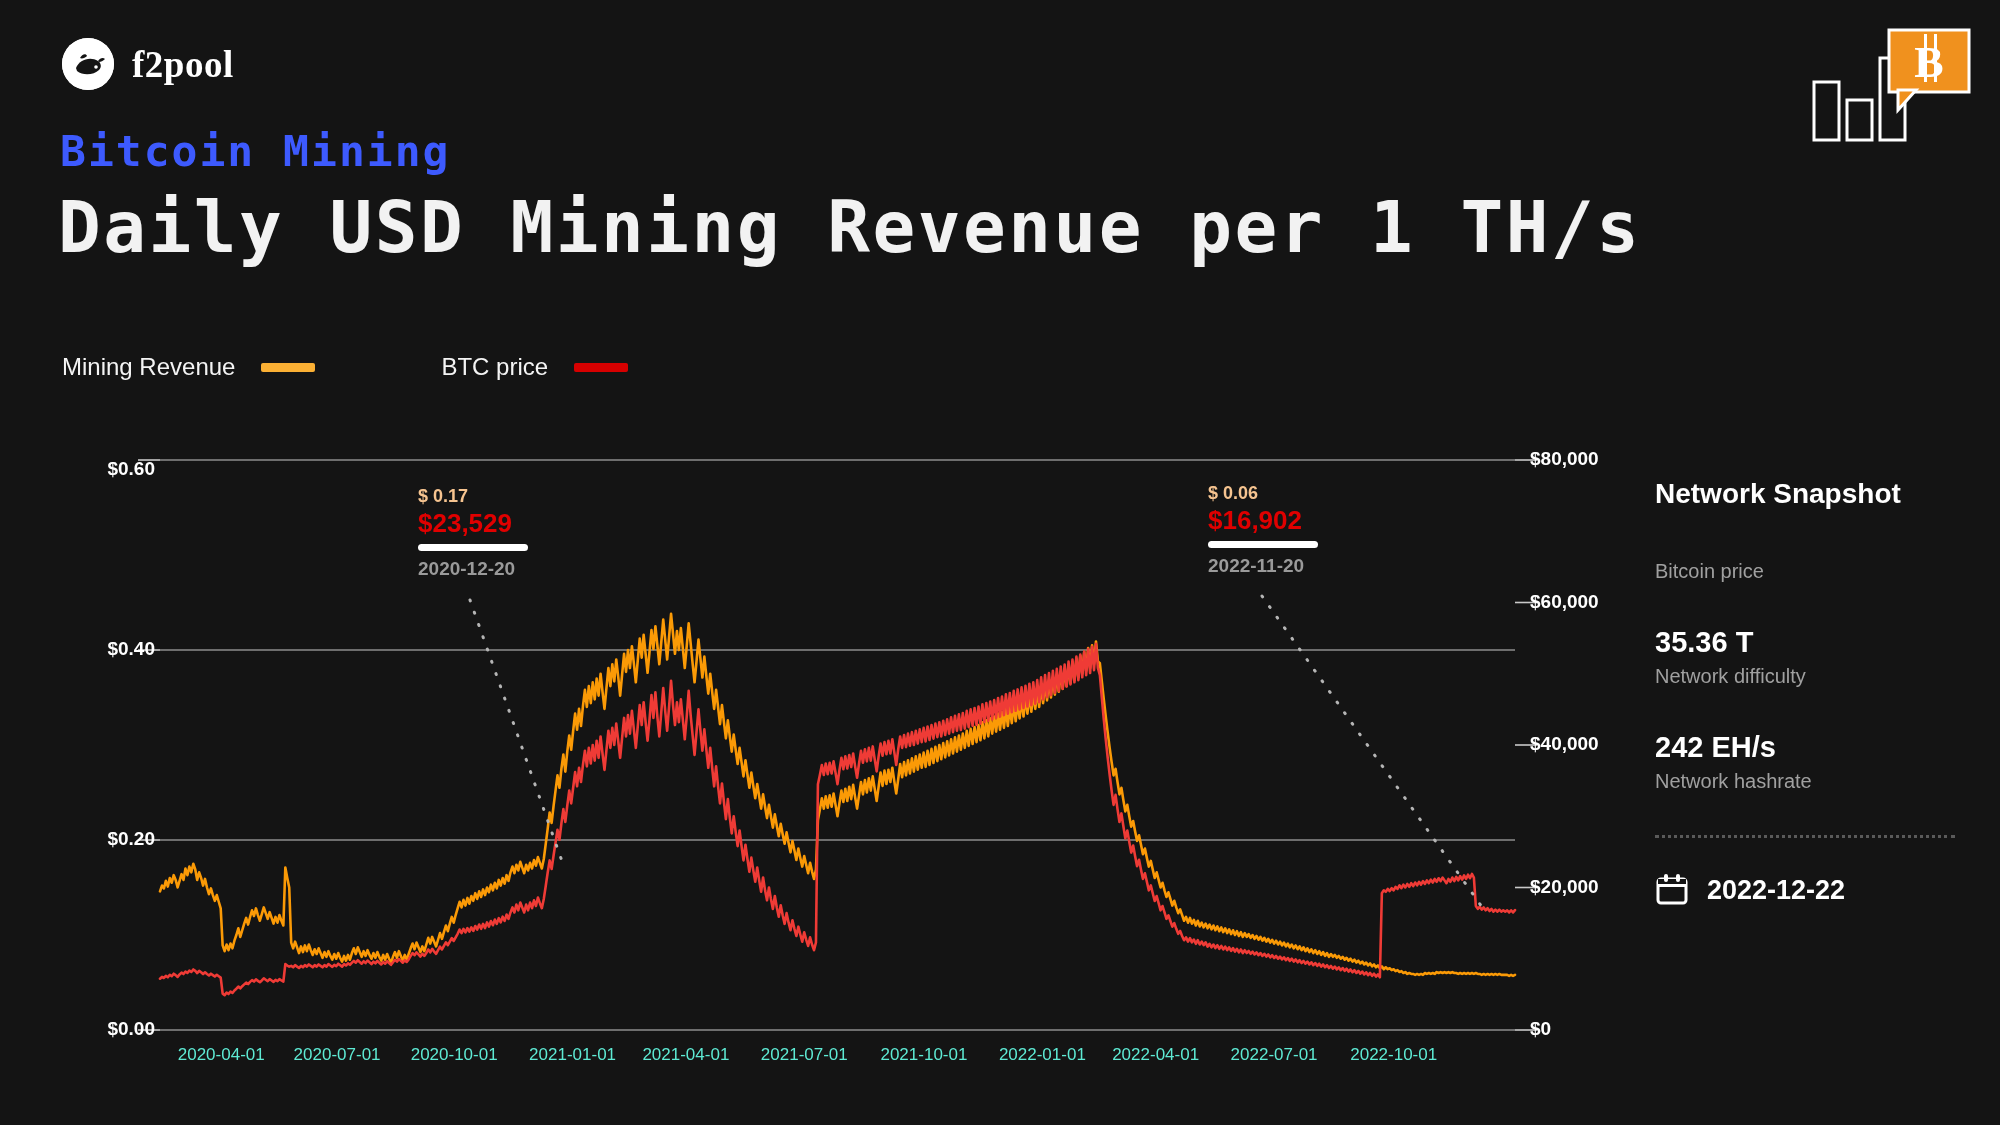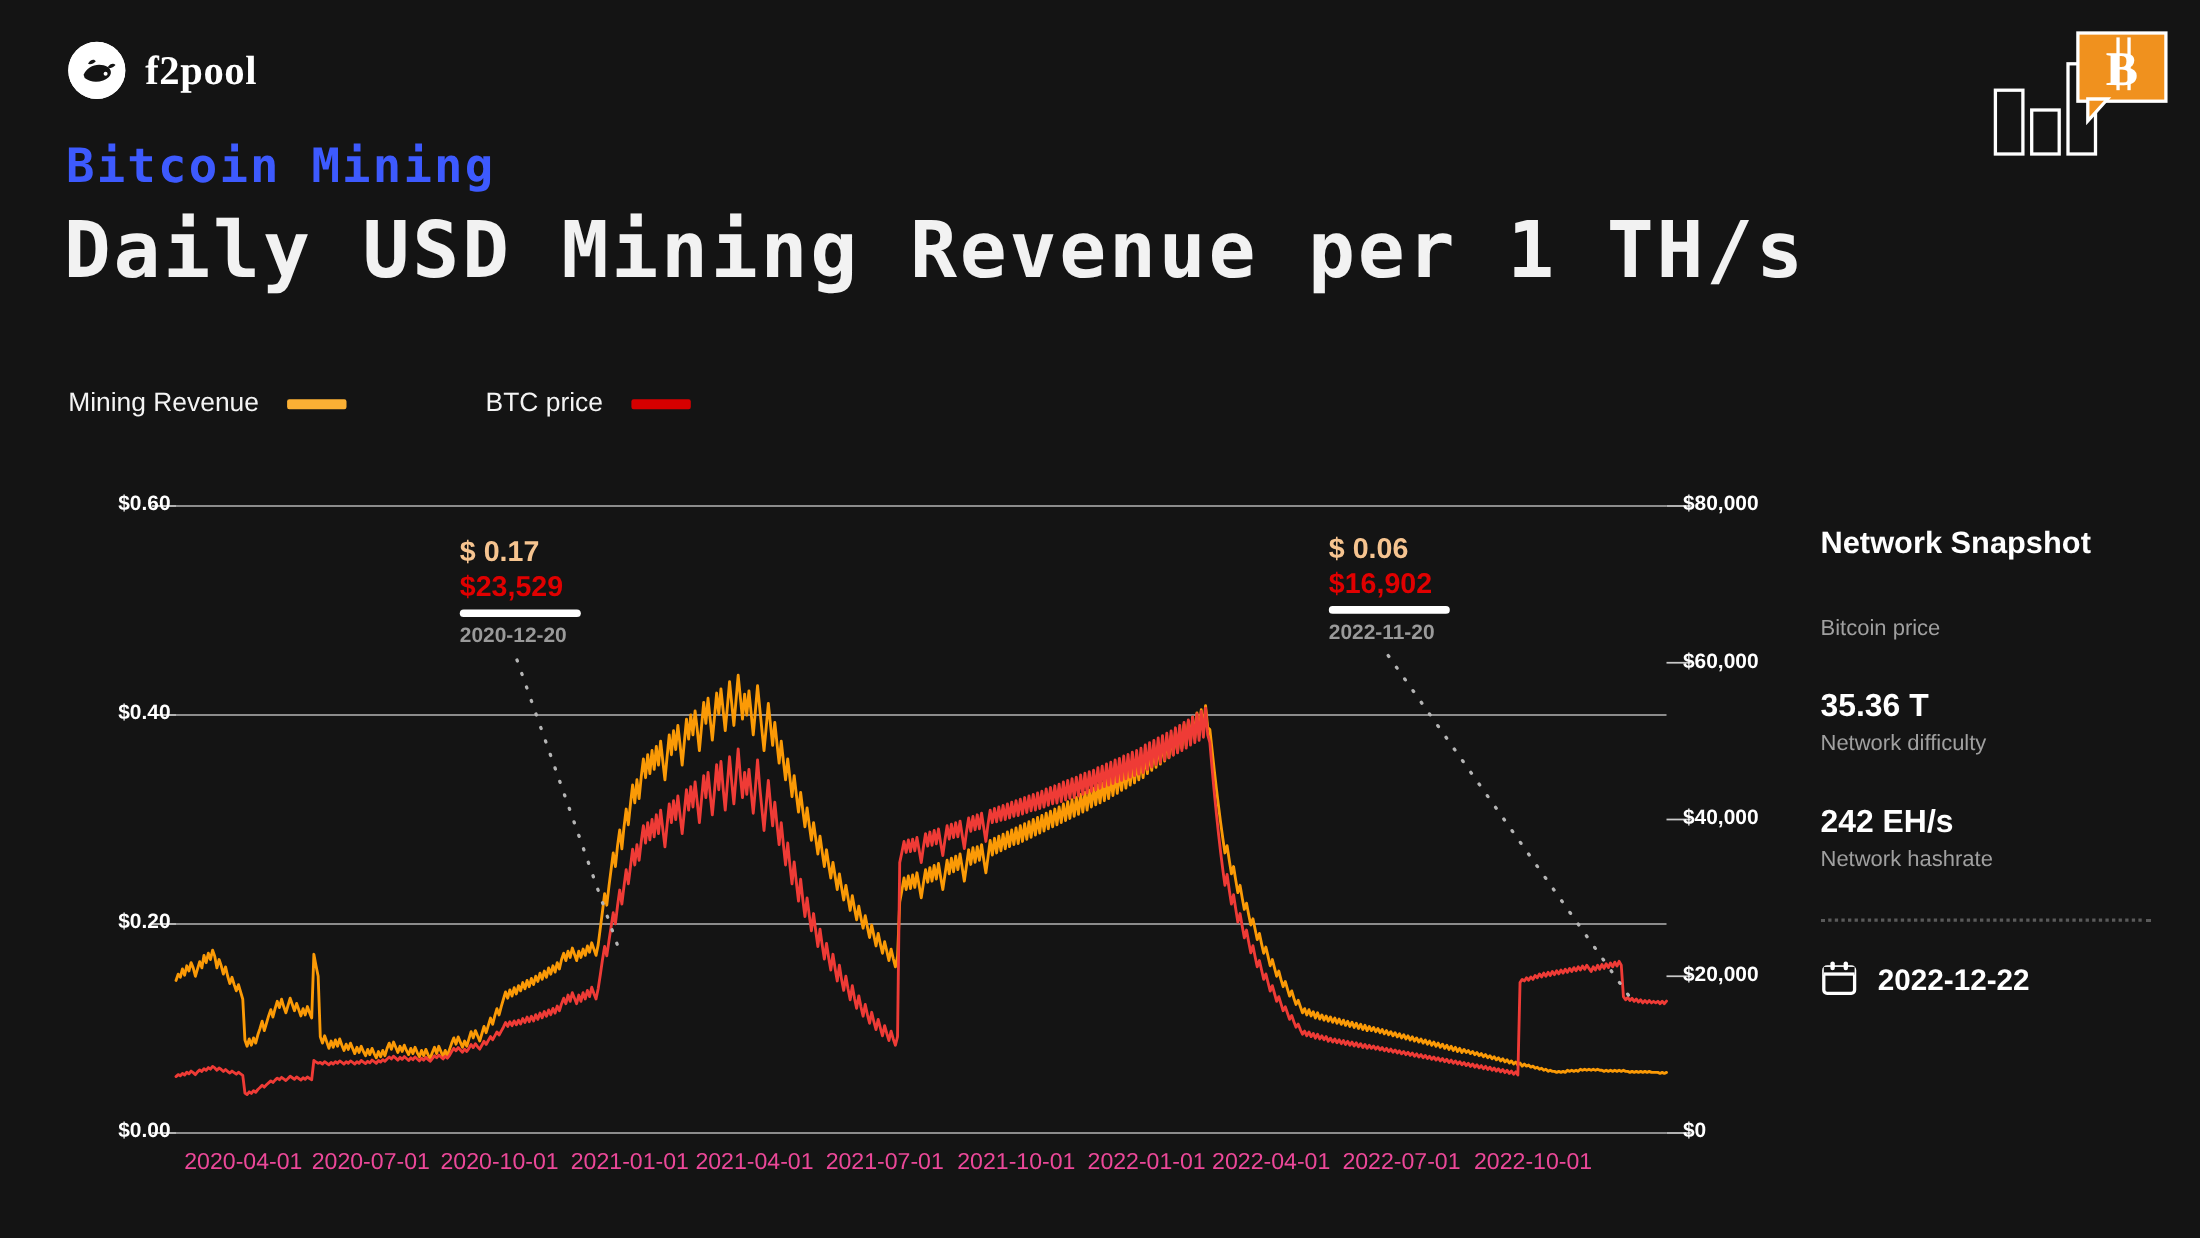--- a/index.html
+++ b/index.html
@@ -31,25 +31,25 @@
   .legend-label{font-size:24px;color:#f4f4f4;line-height:1;}
   .legend-swatch{width:54px;height:9px;border-radius:2px;display:block;}
   .legend-gap{width:66px;}
 
   
   .chart-wrap{position:absolute;left:0;top:430px;width:1640px;height:620px;}
   .plot{position:absolute;left:160px;top:30px;width:1355px;height:570px;}
   .ylabel-left{position:absolute;right:1485px;font-size:19px;font-weight:700;color:#ffffff;white-space:nowrap;text-align:right;}
   .ylabel-right{position:absolute;left:1530px;font-size:19px;font-weight:700;color:#ffffff;white-space:nowrap;}
   .xlabels{position:absolute;left:160px;top:615px;width:1355px;height:40px;}
-  .xlabel{position:absolute;font-size:21px;color:#ec4899;transform:translateX(-50%);white-space:nowrap;}
+  .xlabel{position:absolute;font-size:17px;color:#5eead4;transform:translateX(-50%);white-space:nowrap;}
 
   
   .anno{position:absolute;}
-  .anno-rev{font-size:26px;font-weight:700;color:#f6c490;line-height:1.25;white-space:nowrap;}
+  .anno-rev{font-size:18px;font-weight:700;color:#f6c490;line-height:1.25;white-space:nowrap;}
   .anno-price{font-size:26px;font-weight:700;color:#e00000;line-height:1.2;white-space:nowrap;}
   .anno-rule{height:7px;background:#ffffff;border-radius:4px;margin:5px 0 7px 0;}
   .anno-date{font-size:19px;font-weight:700;color:#9a9a9a;white-space:nowrap;}
 
   
   .sidebar{position:absolute;left:1655px;top:480px;width:300px;}
   .side-title{font-size:28px;font-weight:700;color:#ffffff;line-height:1;margin-bottom:50px;}
   .stat{margin-bottom:40px;}
   .stat-value{font-size:29px;font-weight:700;color:#ffffff;line-height:1.2;}
   .stat-label{font-size:20px;color:#a0a0a0;line-height:1.35;margin-top:3px;}
@@ -120,21 +120,21 @@
           <line x1="1355" y1="427.5" x2="1377" y2="427.5" stroke="#c9c9c9" stroke-width="1.6"></line>
           <line x1="1355" y1="285" x2="1377" y2="285" stroke="#c9c9c9" stroke-width="1.6"></line>
           <line x1="1355" y1="142.5" x2="1377" y2="142.5" stroke="#c9c9c9" stroke-width="1.6"></line>
           <line x1="1355" y1="0" x2="1377" y2="0" stroke="#c9c9c9" stroke-width="1.6"></line>
         </svg>
     </div>
     <div id="ytl">
         <div class="ylabel-left" style="top: 588px;">$0.00</div>
         <div class="ylabel-left" style="top: 398px;">$0.20</div>
         <div class="ylabel-left" style="top: 208px;">$0.40</div>
-        <div class="ylabel-left" style="top: 18px;">$0.60</div>
+        <div class="ylabel-left" style="top: 28px;">$0.60</div>
       </div>
     <div id="ytr">
         <div class="ylabel-right" style="top: 588px;">$0</div>
         <div class="ylabel-right" style="top: 445.5px;">$20,000</div>
         <div class="ylabel-right" style="top: 303px;">$40,000</div>
         <div class="ylabel-right" style="top: 160.5px;">$60,000</div>
         <div class="ylabel-right" style="top: 18px;">$80,000</div>
       </div>
     <div class="xlabels" id="xlabels">
         <div class="xlabel" style="left: 61.246px;">2020-04-01</div>

